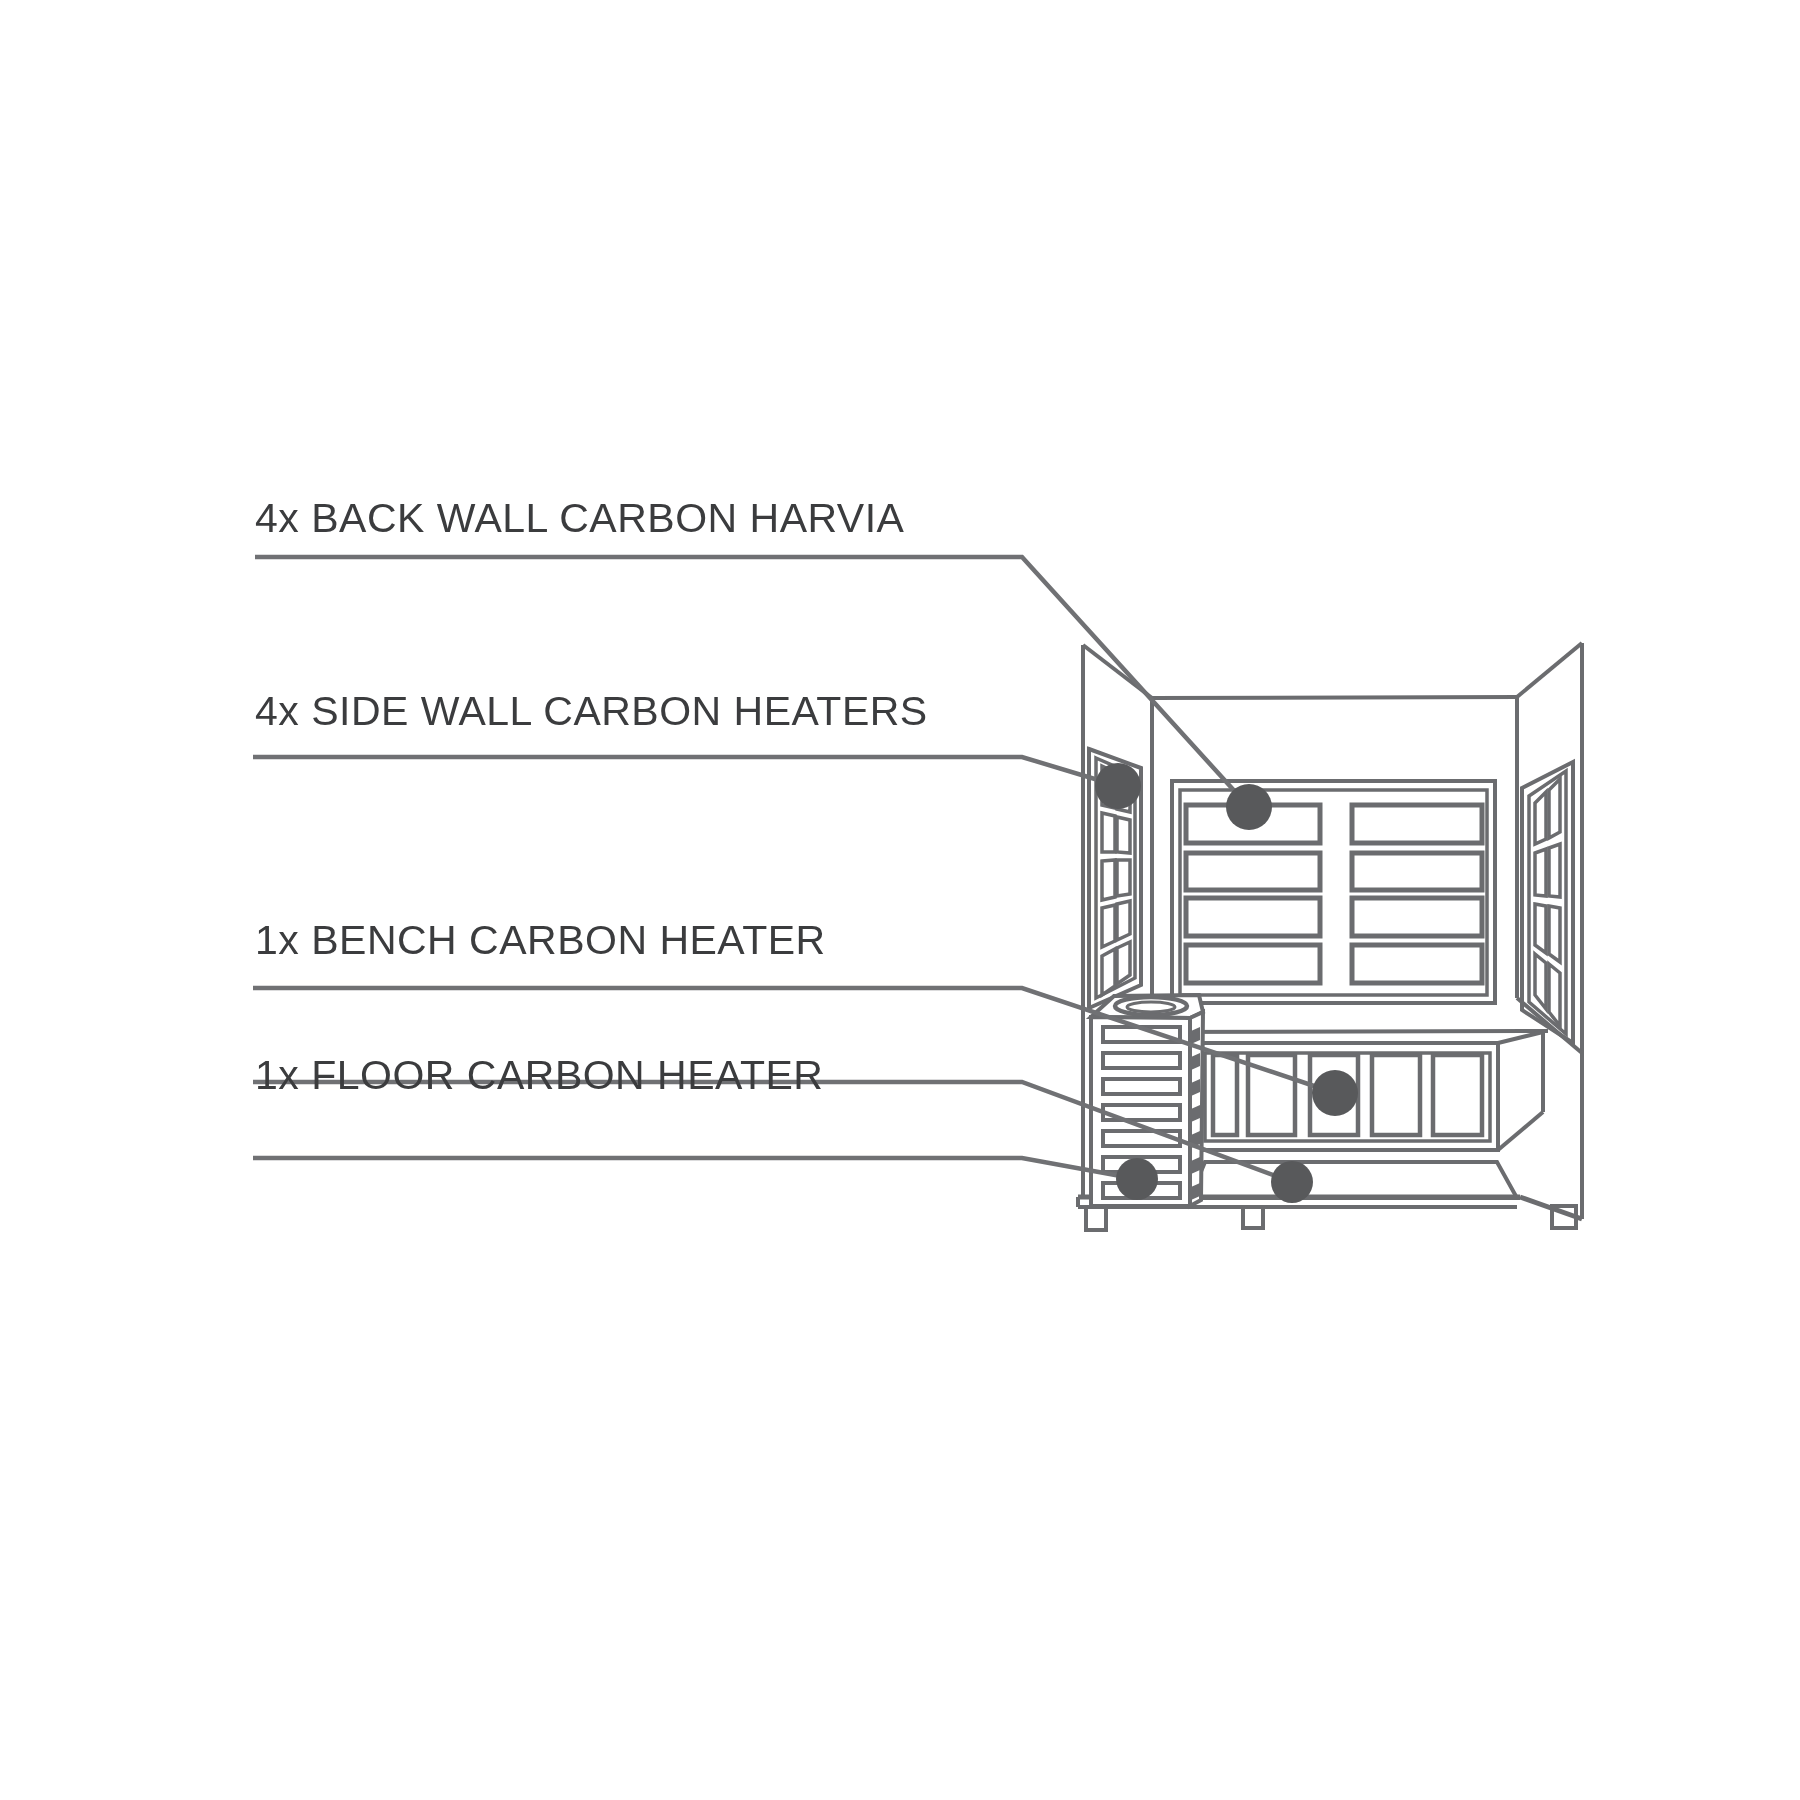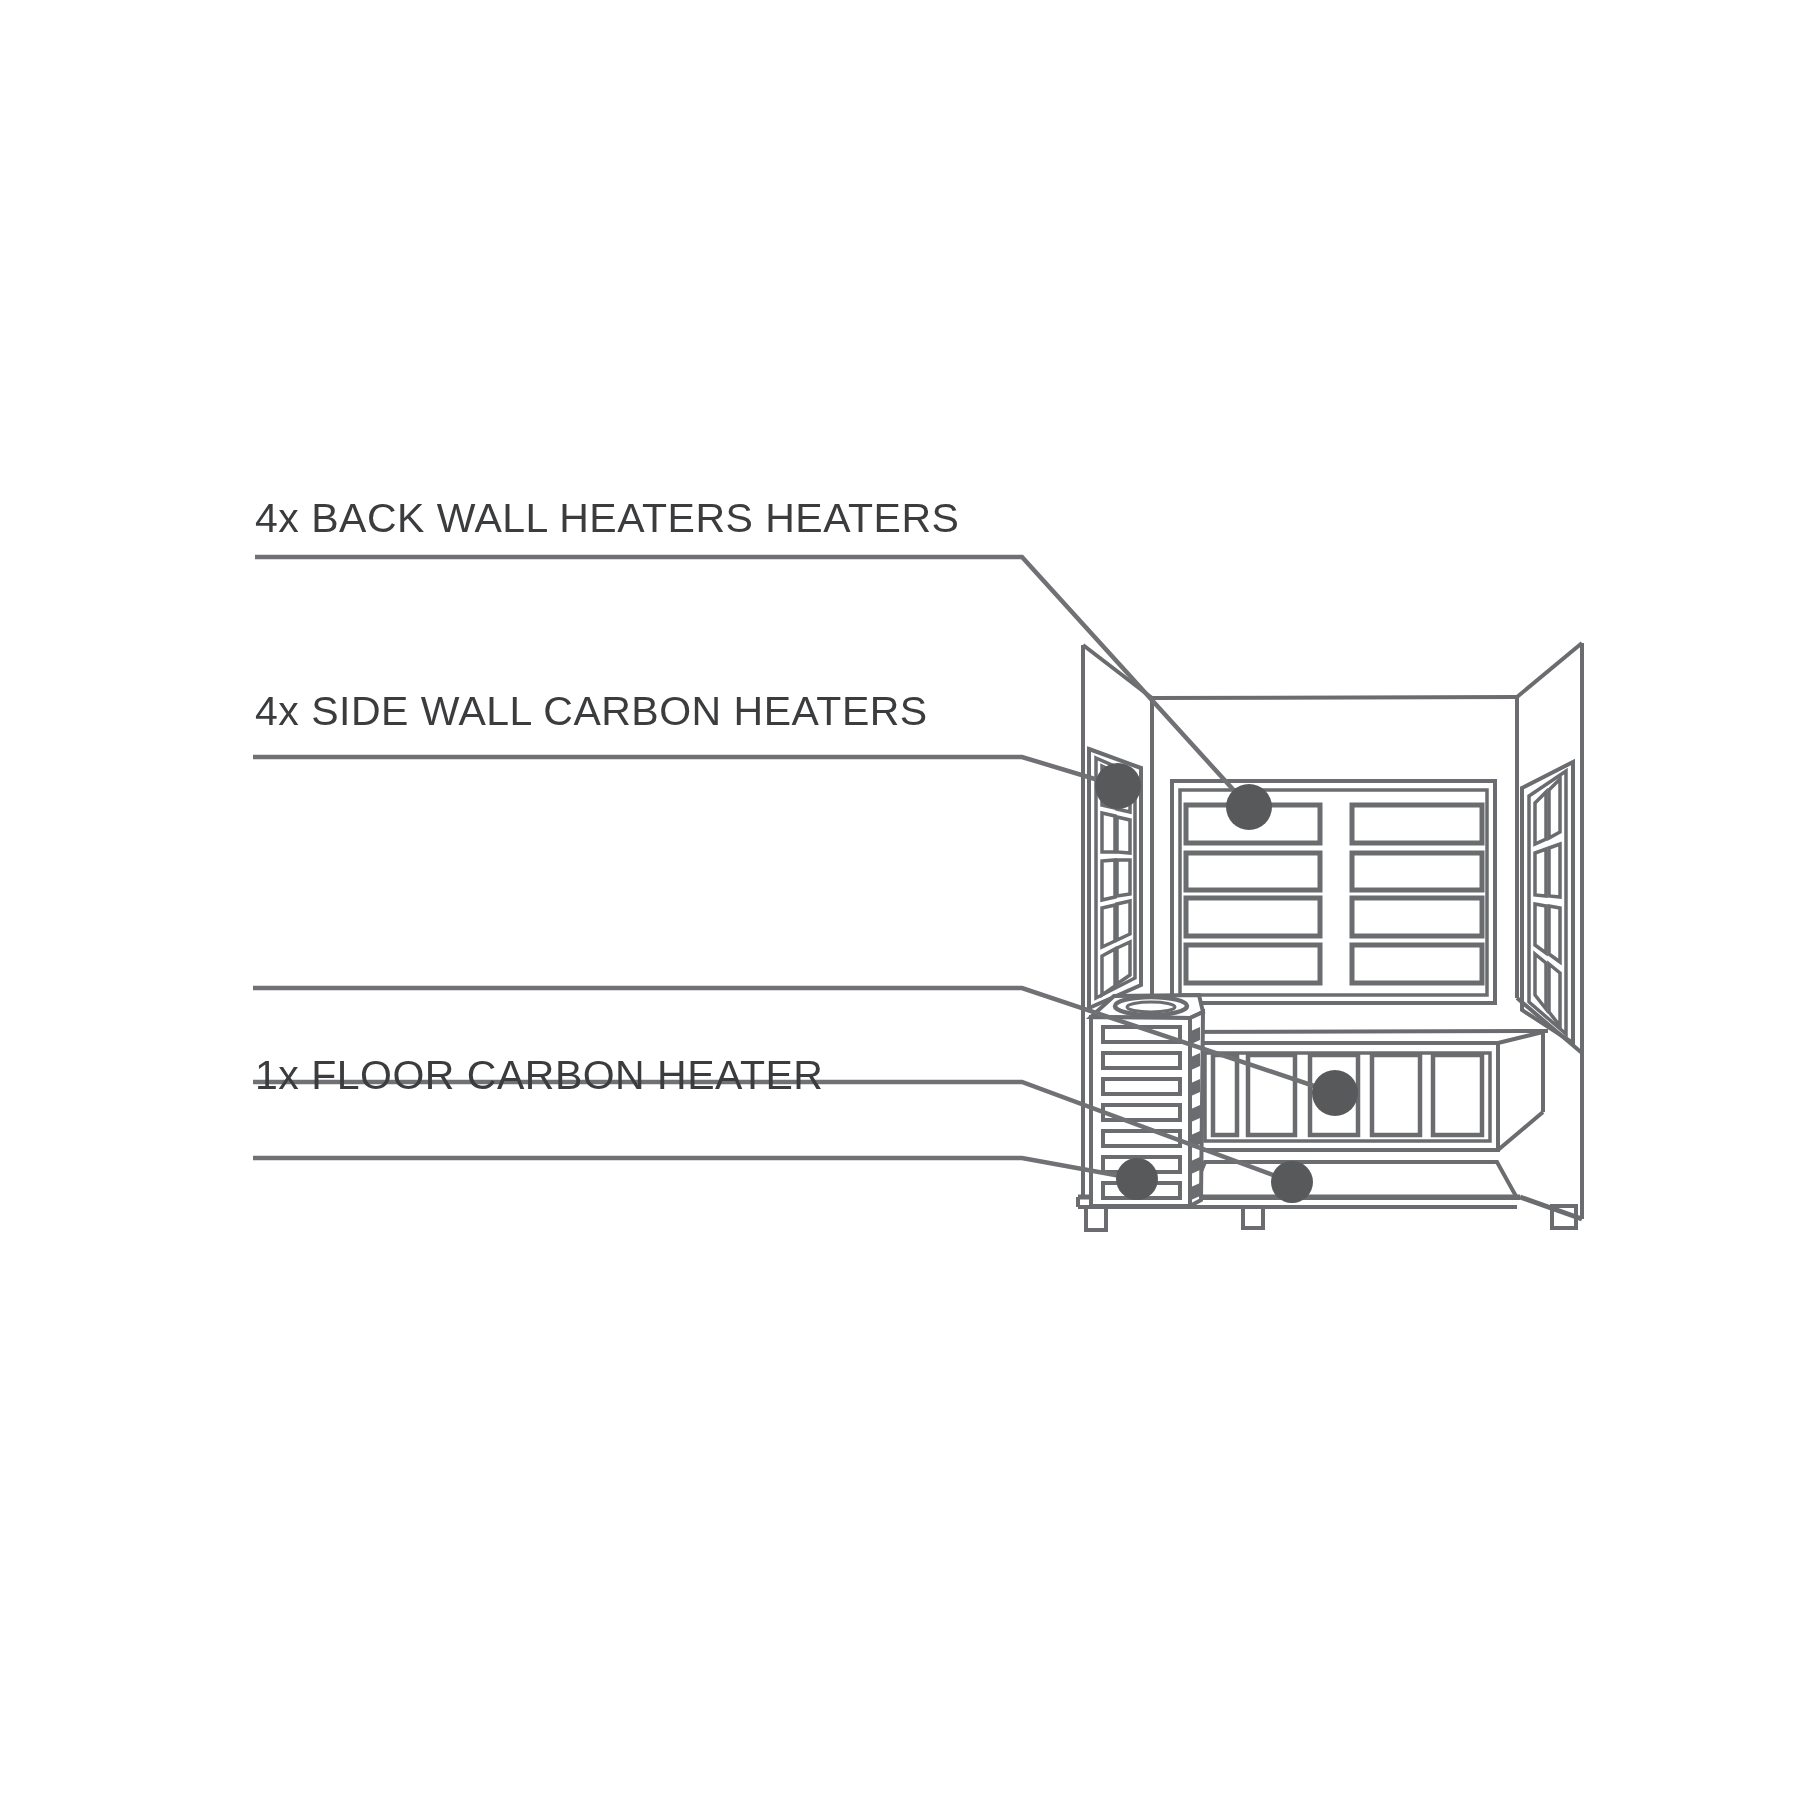--- a/index.html
+++ b/index.html
@@ -155,17 +155,18 @@
 
     <g fill="#58595b" stroke="none">
       <circle cx="1249" cy="807" r="23"></circle>
       <circle cx="1118" cy="786" r="23"></circle>
       <circle cx="1335" cy="1093" r="23"></circle>
       <circle cx="1292" cy="1182" r="21"></circle>
       <circle cx="1137" cy="1179" r="21"></circle>
     </g>
   </svg>
 
-  <div class="diagram-label label-back-wall">4x BACK WALL HEATERS HEATERS</div>
+  <div class="diagram-label label-back-wall">4x BACK WALL CARBON HARVIA</div>
   <div class="diagram-label label-side-wall">4x SIDE WALL CARBON HEATERS</div>
+  <div class="diagram-label label-bench">1x BENCH CARBON HEATER</div>
   <div class="diagram-label label-floor">1x FLOOR CARBON HEATER</div>
 
 </div>
 
 </body></html>

